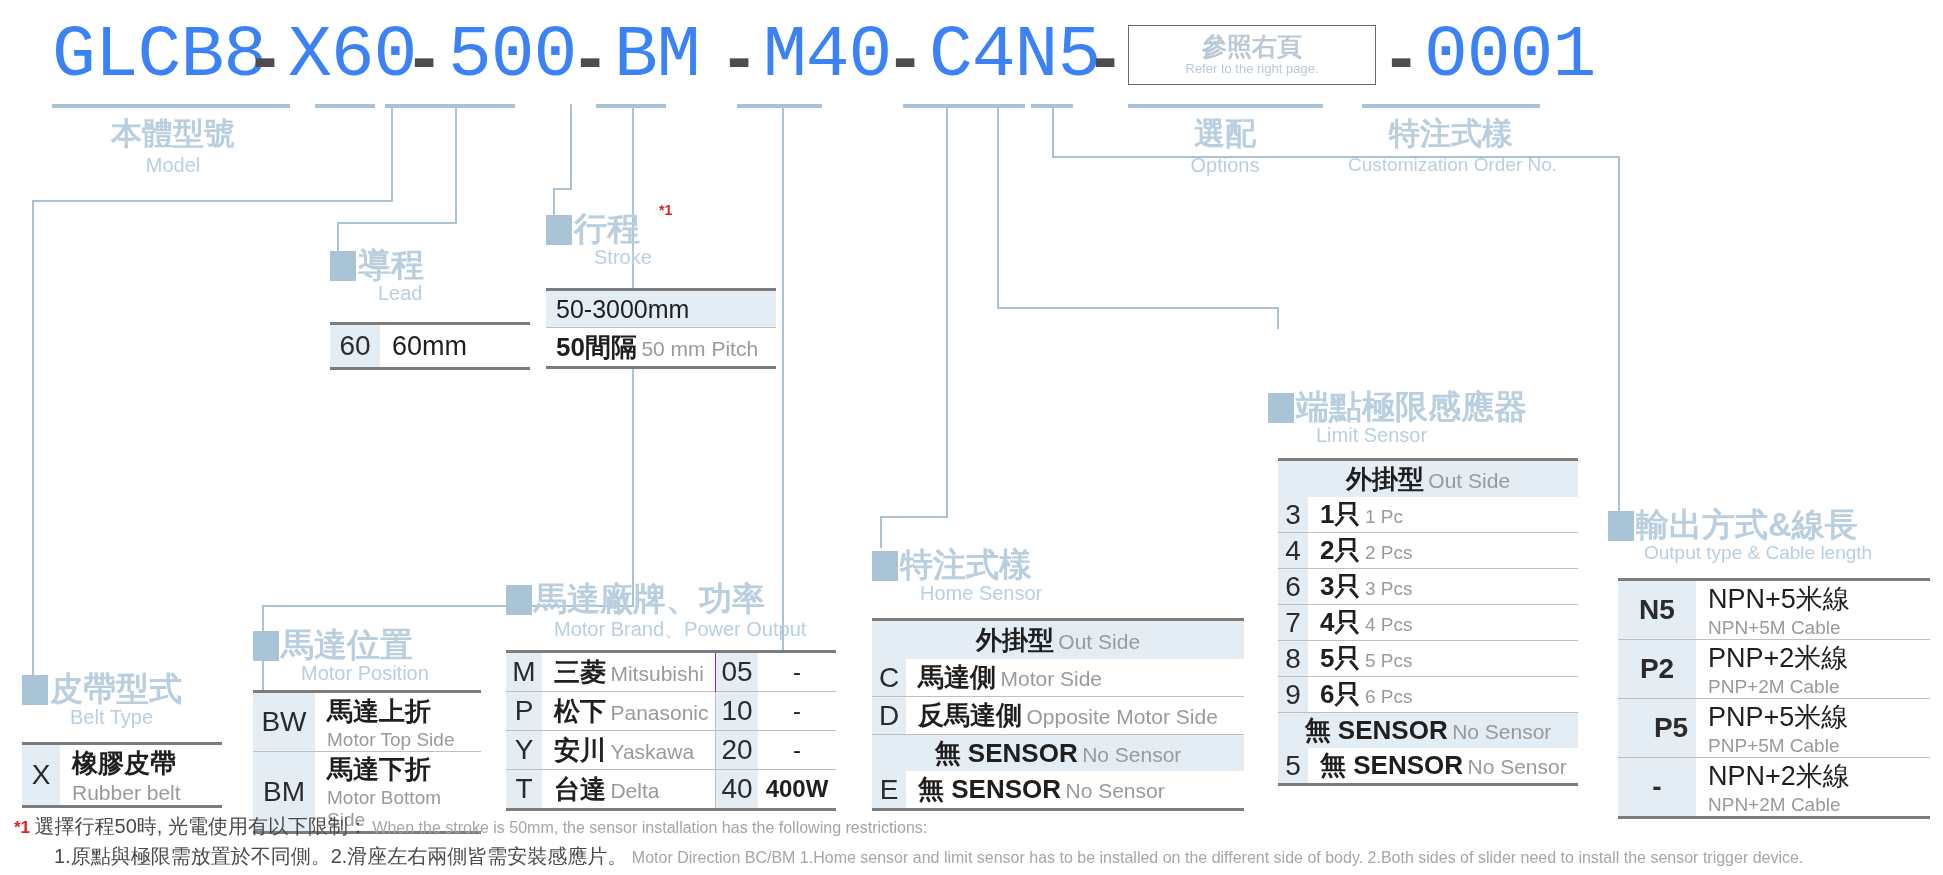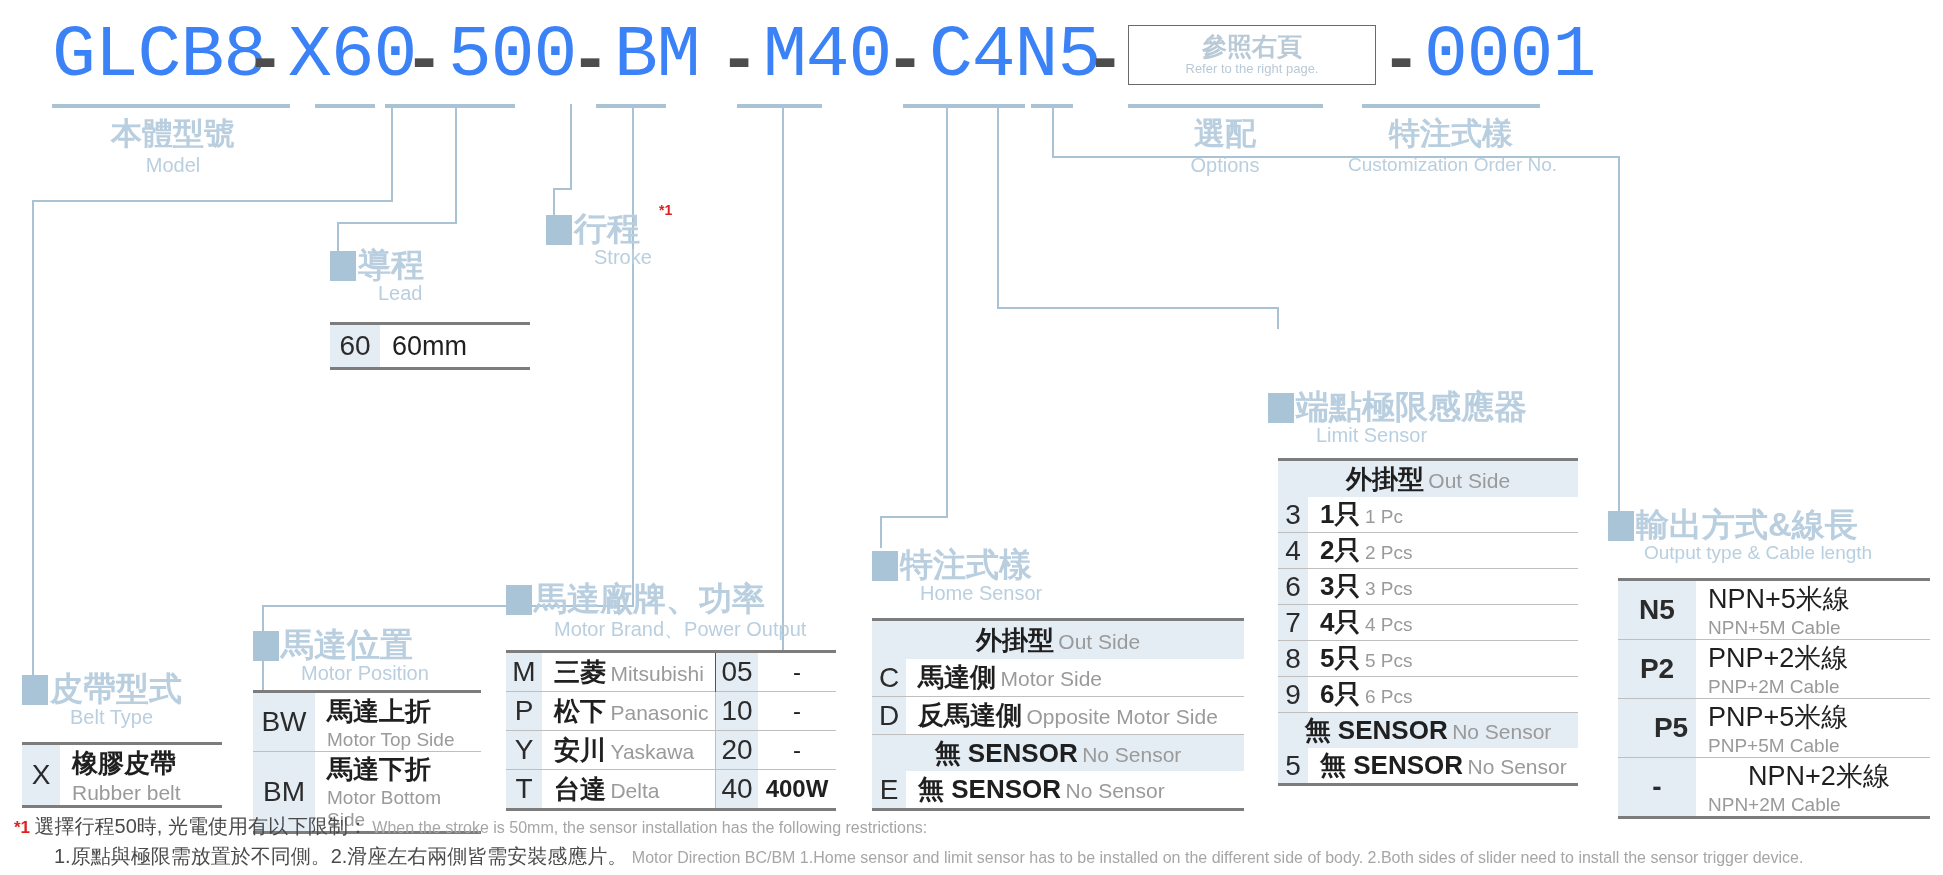--- a/index.html
+++ b/index.html
@@ -163,20 +163,33 @@
     </tr>
   </tbody>
     </table>
 
   <div class="grp" style="left:546px;top:212px;">
     <div class="sq"></div>
     <div class="cn">行程</div>
     <div class="star" style="left:113px;top:-10px;">*1</div>
     <div class="en">Stroke</div>
   </div>
+  <table class="spec" style="left:546px;top:288px;width:230px;">
+    <tbody>
+        <tr>
+      <td class="shade tbl-top" style="height:36px;padding-left:10px !important;font-size:25px;color:#1f1f1f;">50-3000mm</td>
+    </tr>
+    <tr>
+      <td class="tbl-bot" style="height:38px;padding-left:10px !important;border-top:1px solid #bfbfbf;">
+        <span class="cn-b">50間隔</span>
+        <span class="en-g">50 mm Pitch</span>
+      </td>
+    </tr>
+  </tbody>
+    </table>
 
   <div class="grp" style="left:22px;top:672px;">
     <div class="sq"></div>
     <div class="cn">皮帶型式</div>
     <div class="en">Belt Type</div>
   </div>
   <table class="spec" style="left:22px;top:742px;width:200px;">
     <tbody>
         <tr class="tbl-top tbl-bot">
       <td class="keycell" style="width:38px;height:60px;">X</td>
@@ -396,21 +409,21 @@
     <tr class="rowline">
       <td class="keycell" style="height:55px;font-weight:700;padding-left:28px;">P5</td>
       <td class="valcell">
         <div class="cn-n" style="font-size:27px;">PNP+5米線</div>
         <div class="en-gs">PNP+5M Cable</div>
       </td>
     </tr>
     <tr class="tbl-bot">
       <td class="keycell" style="height:55px;font-weight:700;">-</td>
       <td class="valcell">
-        <div class="cn-n" style="font-size:27px;text-align:center;">NPN+2米線</div>
+        <div class="cn-n" style="font-size:27px;">NPN+2米線</div>
         <div class="en-gs">NPN+2M Cable</div>
       </td>
     </tr>
   </tbody>
     </table>
 
   <div id="footnote">
     <div class="fn-line">
       <span class="fn-star">*1</span>
       <span class="fn-cn">選擇行程50時, 光電使用有以下限制：</span>

